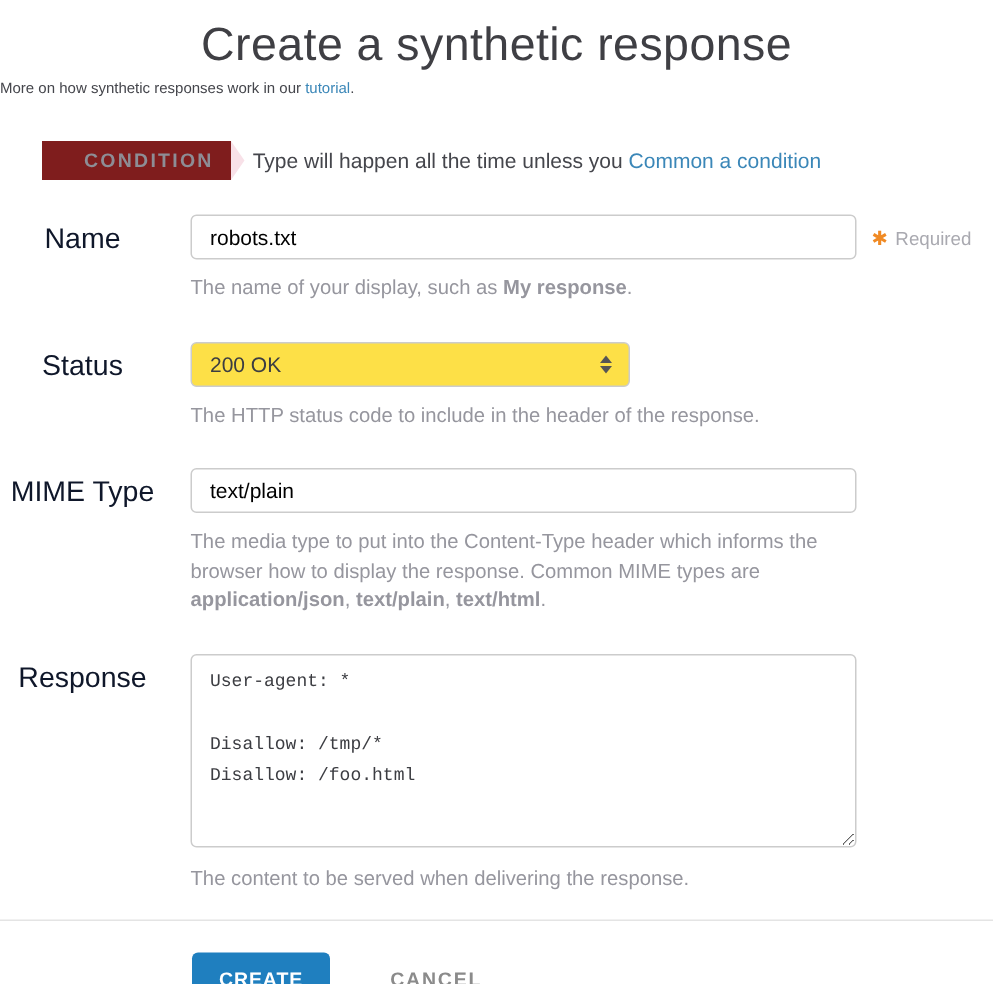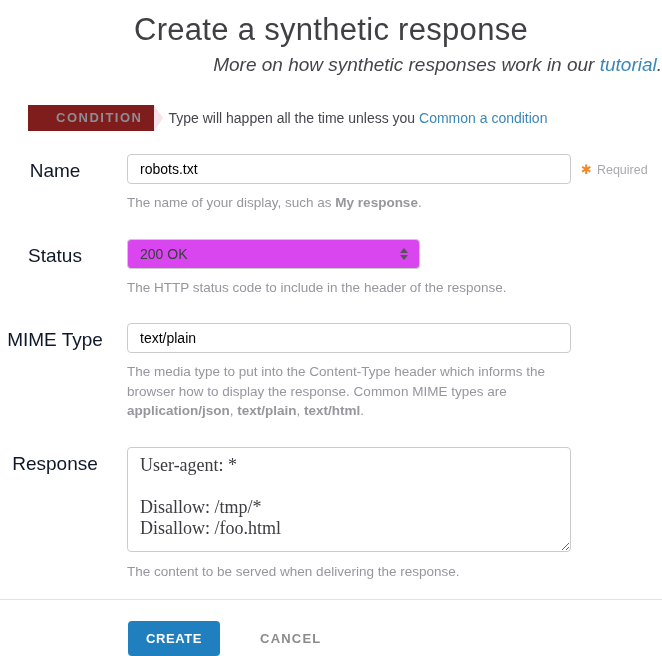--- a/index.html
+++ b/index.html
@@ -8,21 +8,21 @@
     background:#ffffff;
     font-family:"Liberation Sans","DejaVu Sans",sans-serif;
     color:#3c3d42;
   }
   a { color:#3b87b8; text-decoration:none; cursor:pointer; }
 
   .page-title {
     text-align:center; font-size:31px; font-weight:300;
     color:#3f3f44; margin:12px 0 6px 0; letter-spacing:0.3px;
   }
-  .subtitle { text-align:right; font-size:19px; color:#45464c;font-style:italic; }
+  .subtitle { text-align:left; font-size:10px; color:#45464c; }
 
   .condition-row { display:flex; align-items:center; margin:29px 0 23px 0; }
   .condition-badge {
     position:relative; margin-left:28px; background:#7f1d1d; color:#8d8d95;
     font-size:13px; font-weight:bold; letter-spacing:1.5px;
     height:26px; line-height:26px; padding:0 12px 0 28px;
   }
   .condition-badge::after {
     content:""; position:absolute; left:100%; top:0;
     border-top:13px solid transparent; border-bottom:13px solid transparent;
@@ -42,35 +42,35 @@
     border:1px solid #cccccc; border-radius:4px; padding:0 12px;
     font-size:14px; color:#000000; font-family:inherit; background:#fff;
   }
   .help { margin-top:9px; font-size:13.5px; color:#96969e; line-height:1.45; max-width:450px; }
   .help b { font-weight:bold; }
 
   .select-wrap { position:relative; width:293px; }
   .status-select {
     width:100%; height:30px; box-sizing:border-box;
     border:1px solid #cccccc; border-radius:4px; padding:0 12px;
-    font-size:14px; color:#3c3d42; font-family:inherit; background:#d946ef;
+    font-size:14px; color:#3c3d42; font-family:inherit; background:#fde047;
     appearance:none; -webkit-appearance:none; -moz-appearance:none;
   }
   .stepper {
     position:absolute; right:12px; top:50%; transform:translateY(-50%);
     display:flex; flex-direction:column; align-items:center; gap:2px; pointer-events:none;
   }
   .stepper .up   { width:0; height:0; border-left:4px solid transparent; border-right:4px solid transparent; border-bottom:5px solid #555; }
   .stepper .down { width:0; height:0; border-left:4px solid transparent; border-right:4px solid transparent; border-top:5px solid #555; }
 
   .response-textarea {
-    width:100%; box-sizing:border-box; height:105px;
+    width:100%; box-sizing:border-box; height:129px;
     border:1px solid #cccccc; border-radius:4px; padding:7px 12px;
-    font-size:18px; line-height:21px; color:#3c3d42;
-    font-family:Liberation Serif, serif; background:#fff; resize:both;
+    font-size:12px; line-height:21px; color:#3c3d42;
+    font-family:Liberation Mono, monospace; background:#fff; resize:both;
   }
 
   .required { margin-left:10px; padding-top:8px; font-size:12.5px; color:#a9a9b0; white-space:nowrap; }
   .required .star { color:#f08a24; font-size:13px; margin-right:5px; }
 
   .footer {
     border-top:1px solid #e4e4e4; margin-top:18px;
     padding:21px 0 0 128px; display:flex; align-items:center;
   }
   .create-btn {

